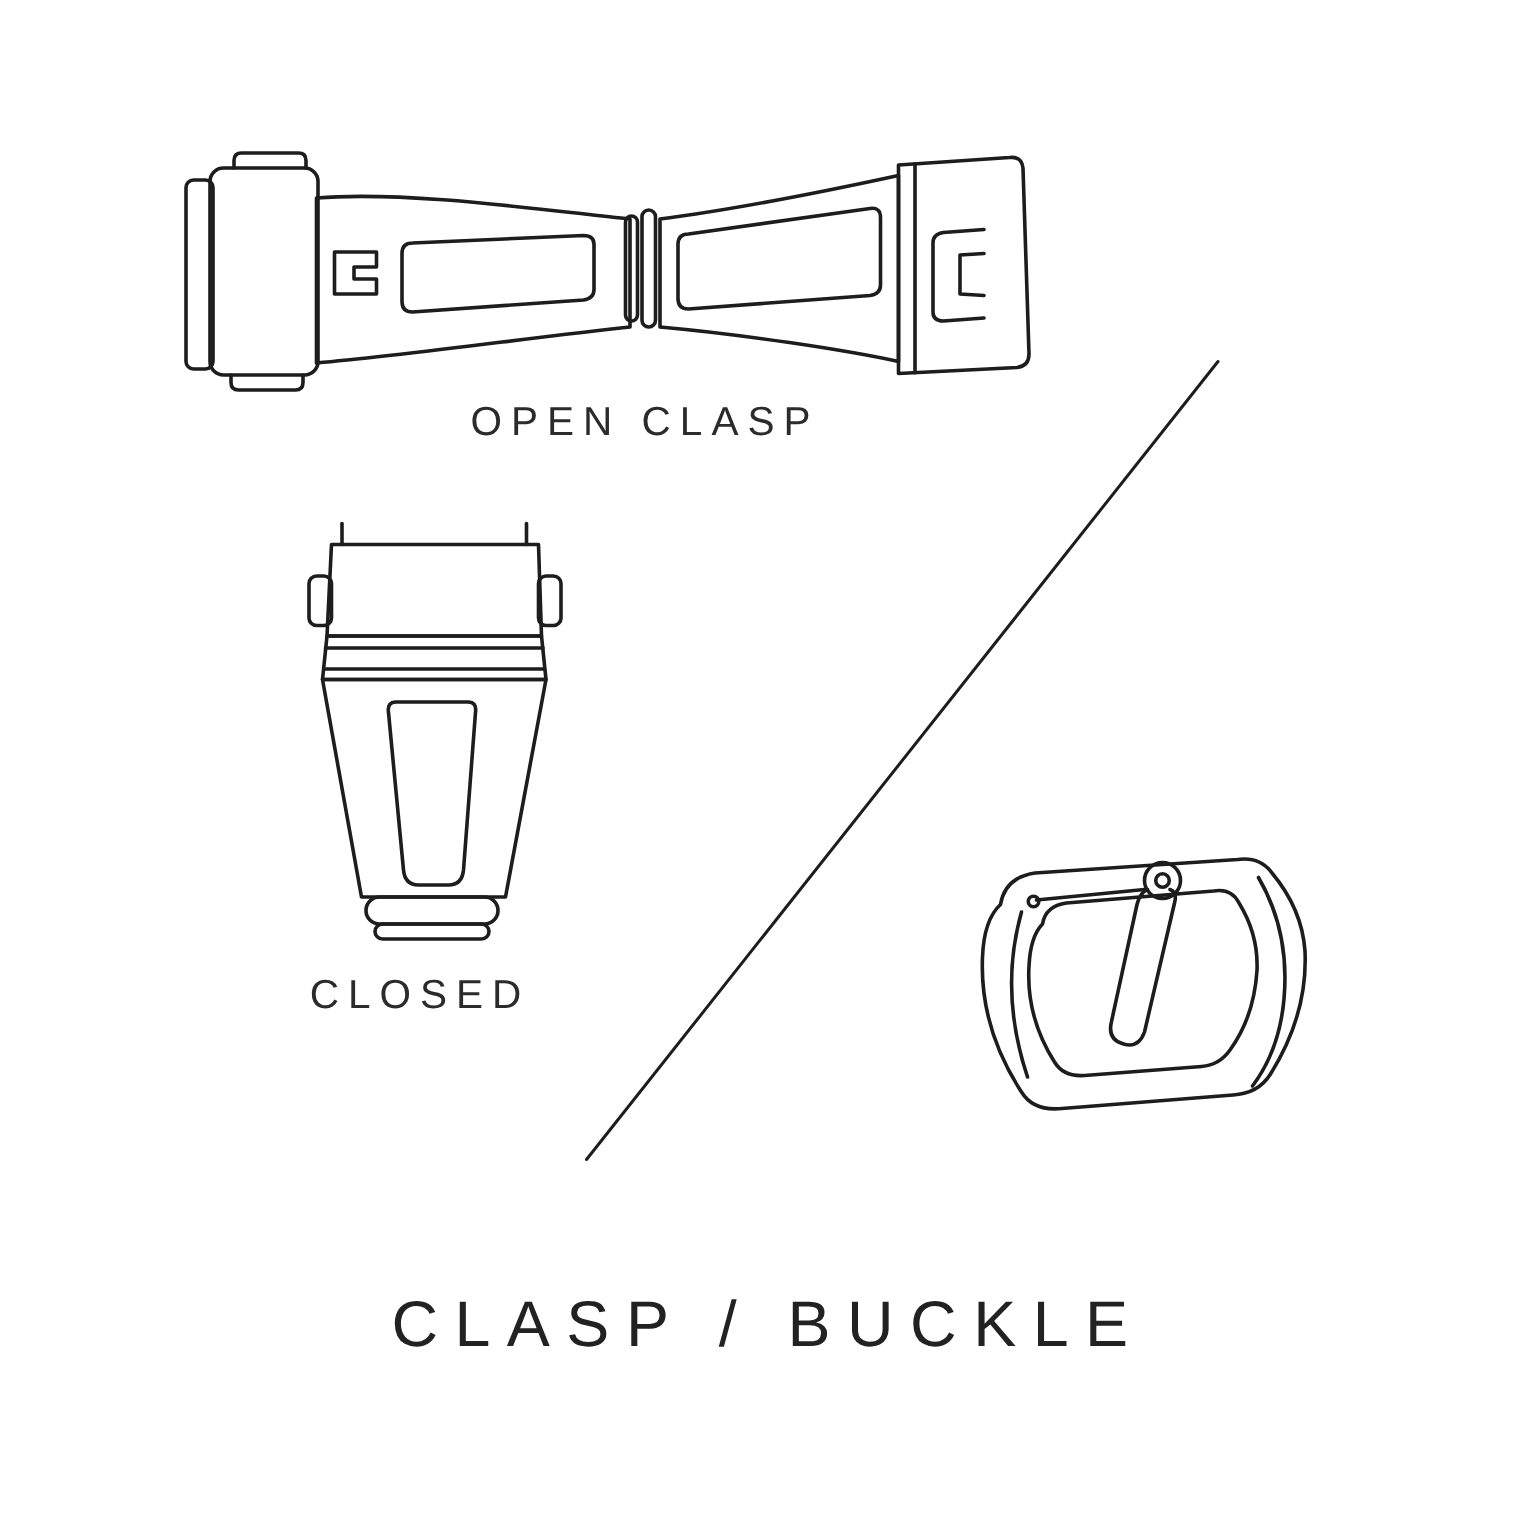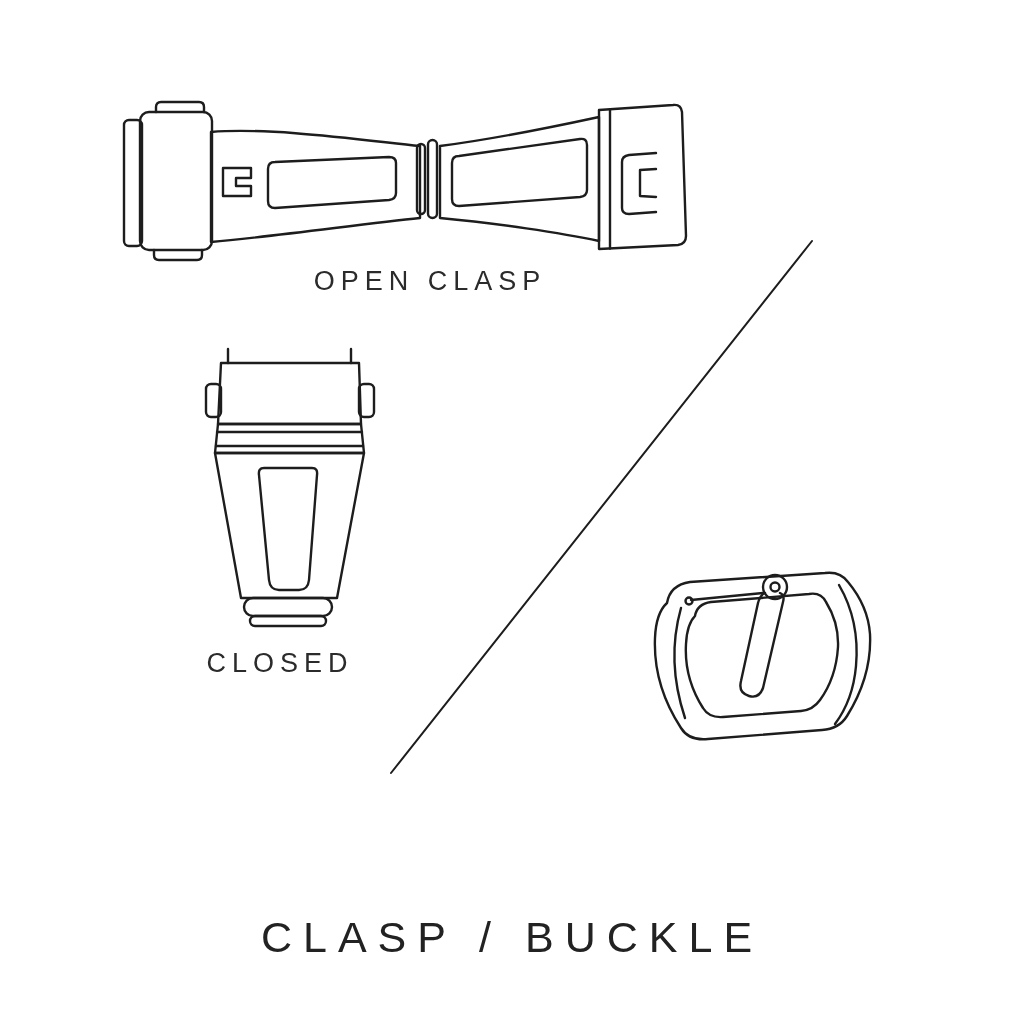--- a/index.html
+++ b/index.html
@@ -30,21 +30,21 @@
     color:var(--text);
     font-size:27px;
     letter-spacing:6px;
     text-align:center;
     white-space:nowrap;
   }
   .caption-open{left:250px;top:266px;width:360px;}
   .caption-closed{left:160px;top:648px;width:240px;text-align:center;}
   .title{
     position:absolute;
-    left:0;top:913px;width:1024px;
+    left:0;top:859px;width:1024px;
     text-align:center;
     color:#222222;
     font-size:43px;
     font-weight:400;
     letter-spacing:11px;
     white-space:nowrap;
   }
 </style>
 </head>
 <body>

